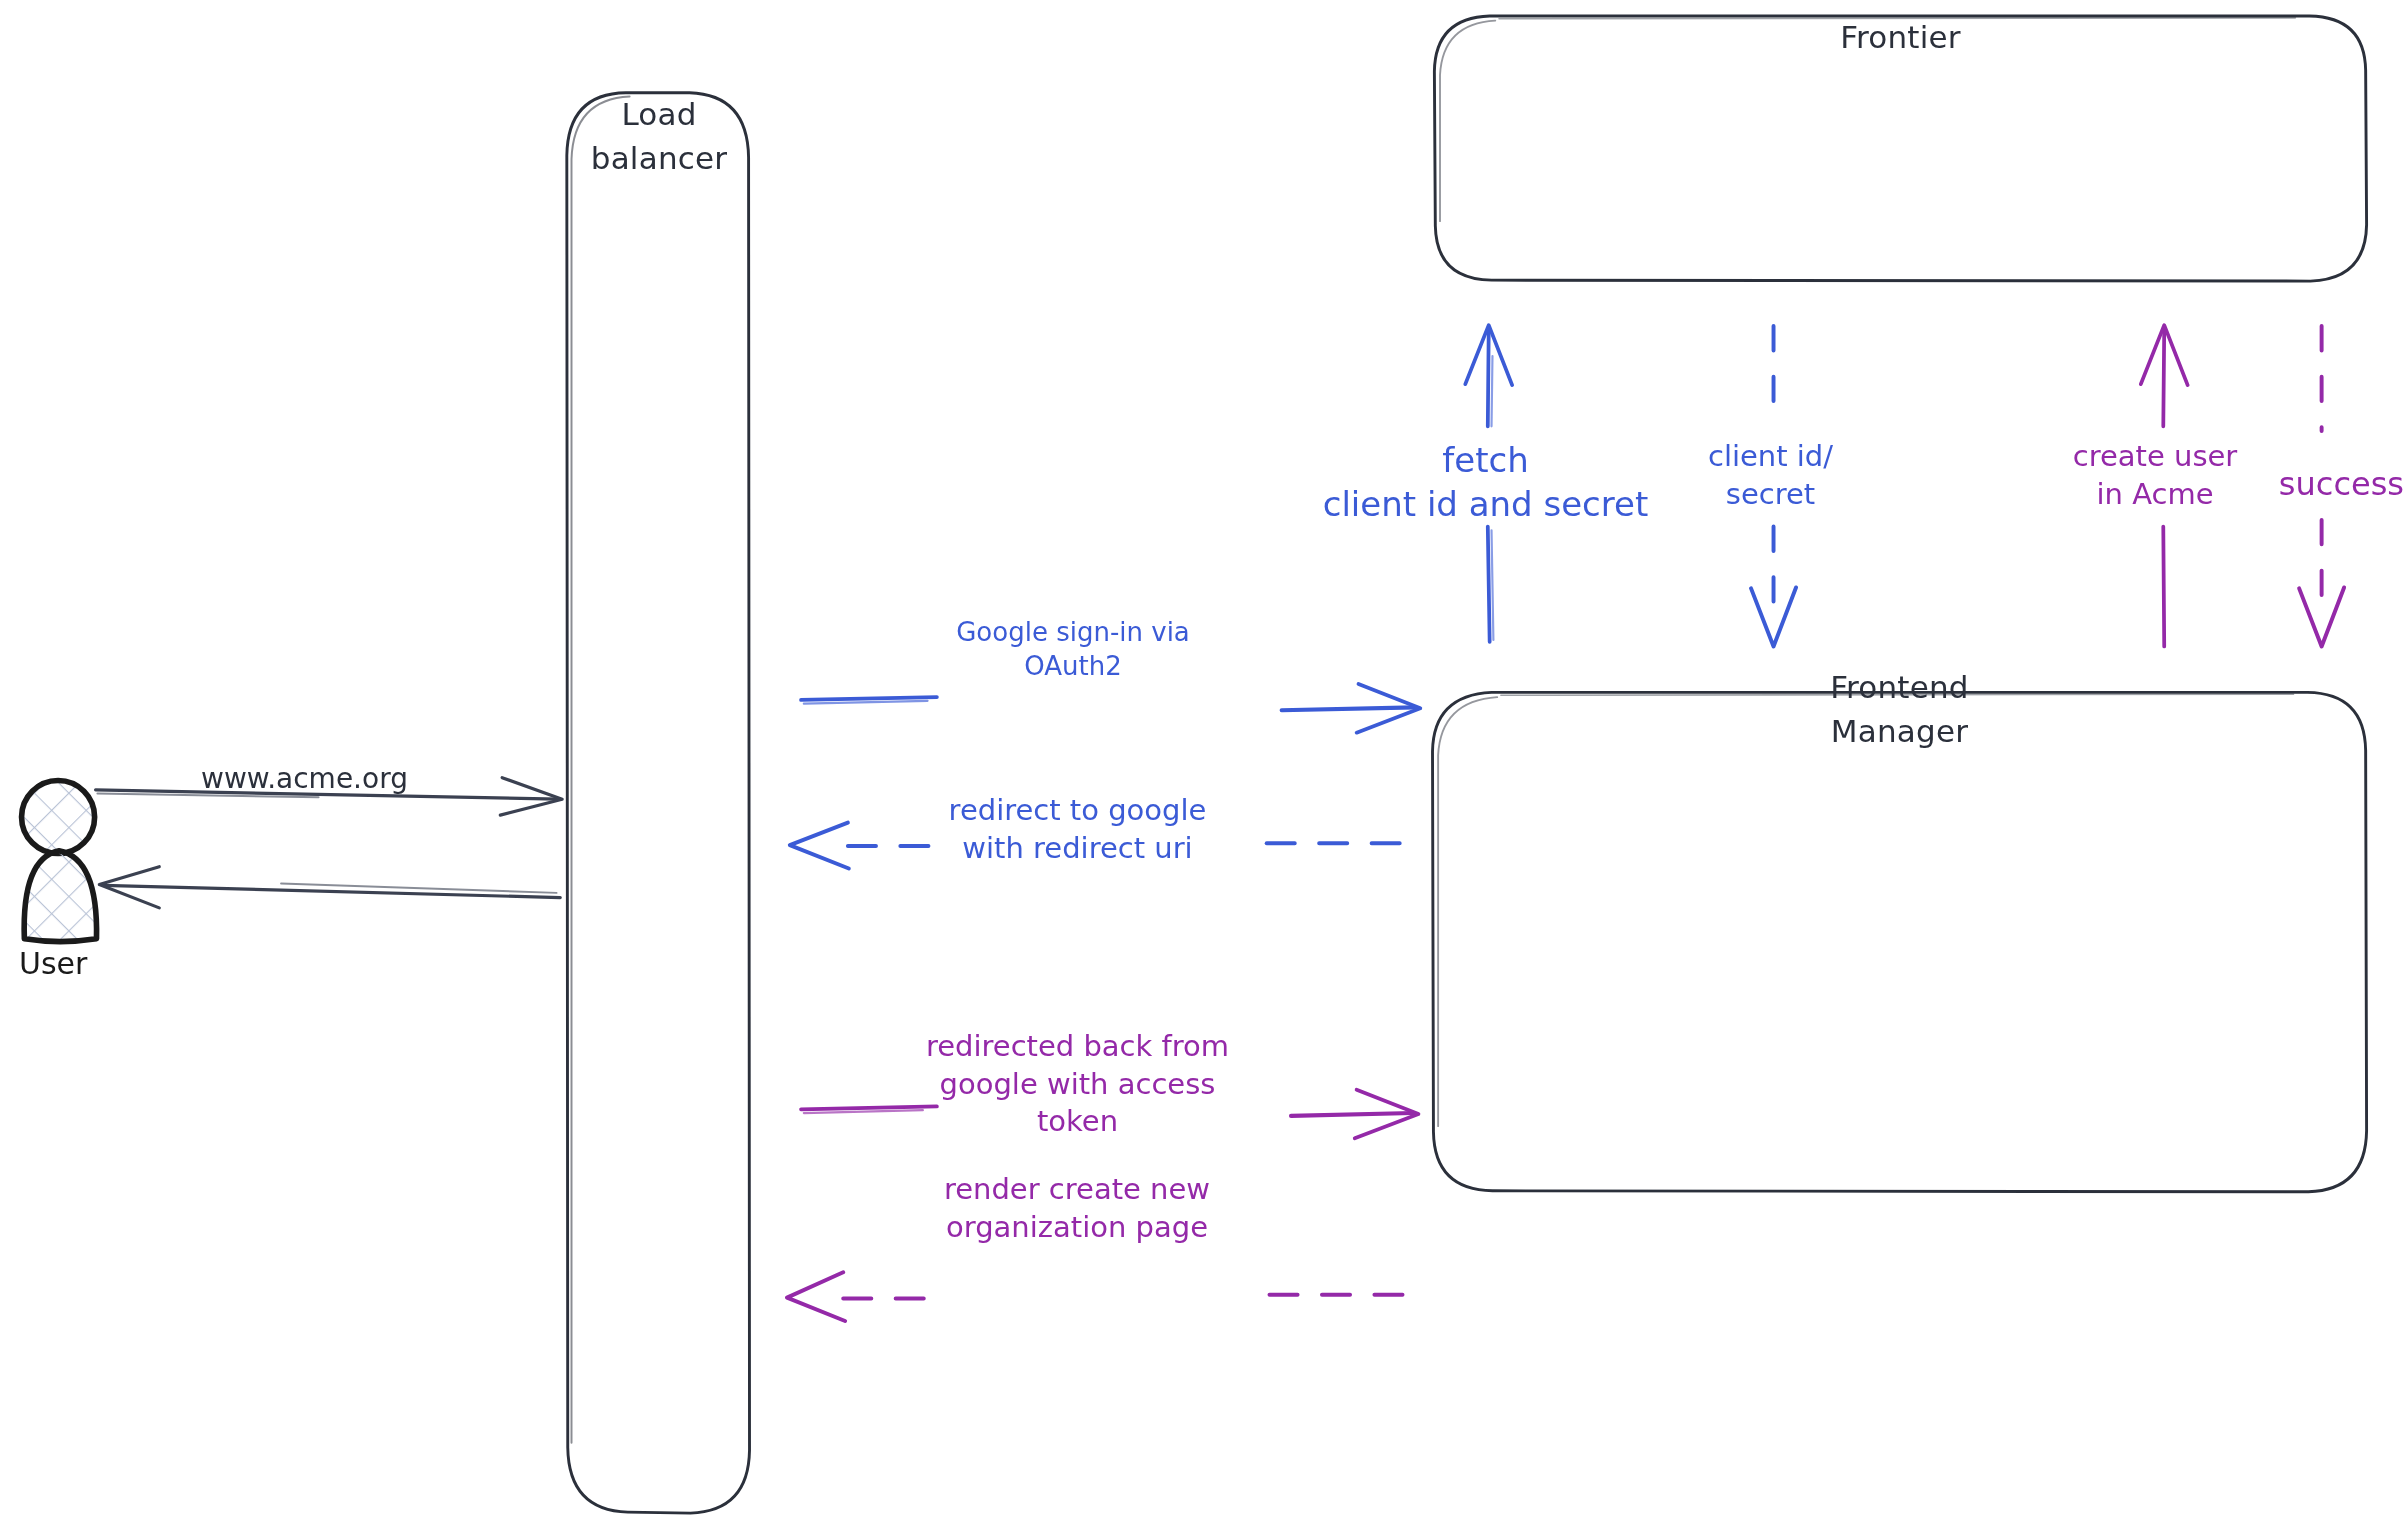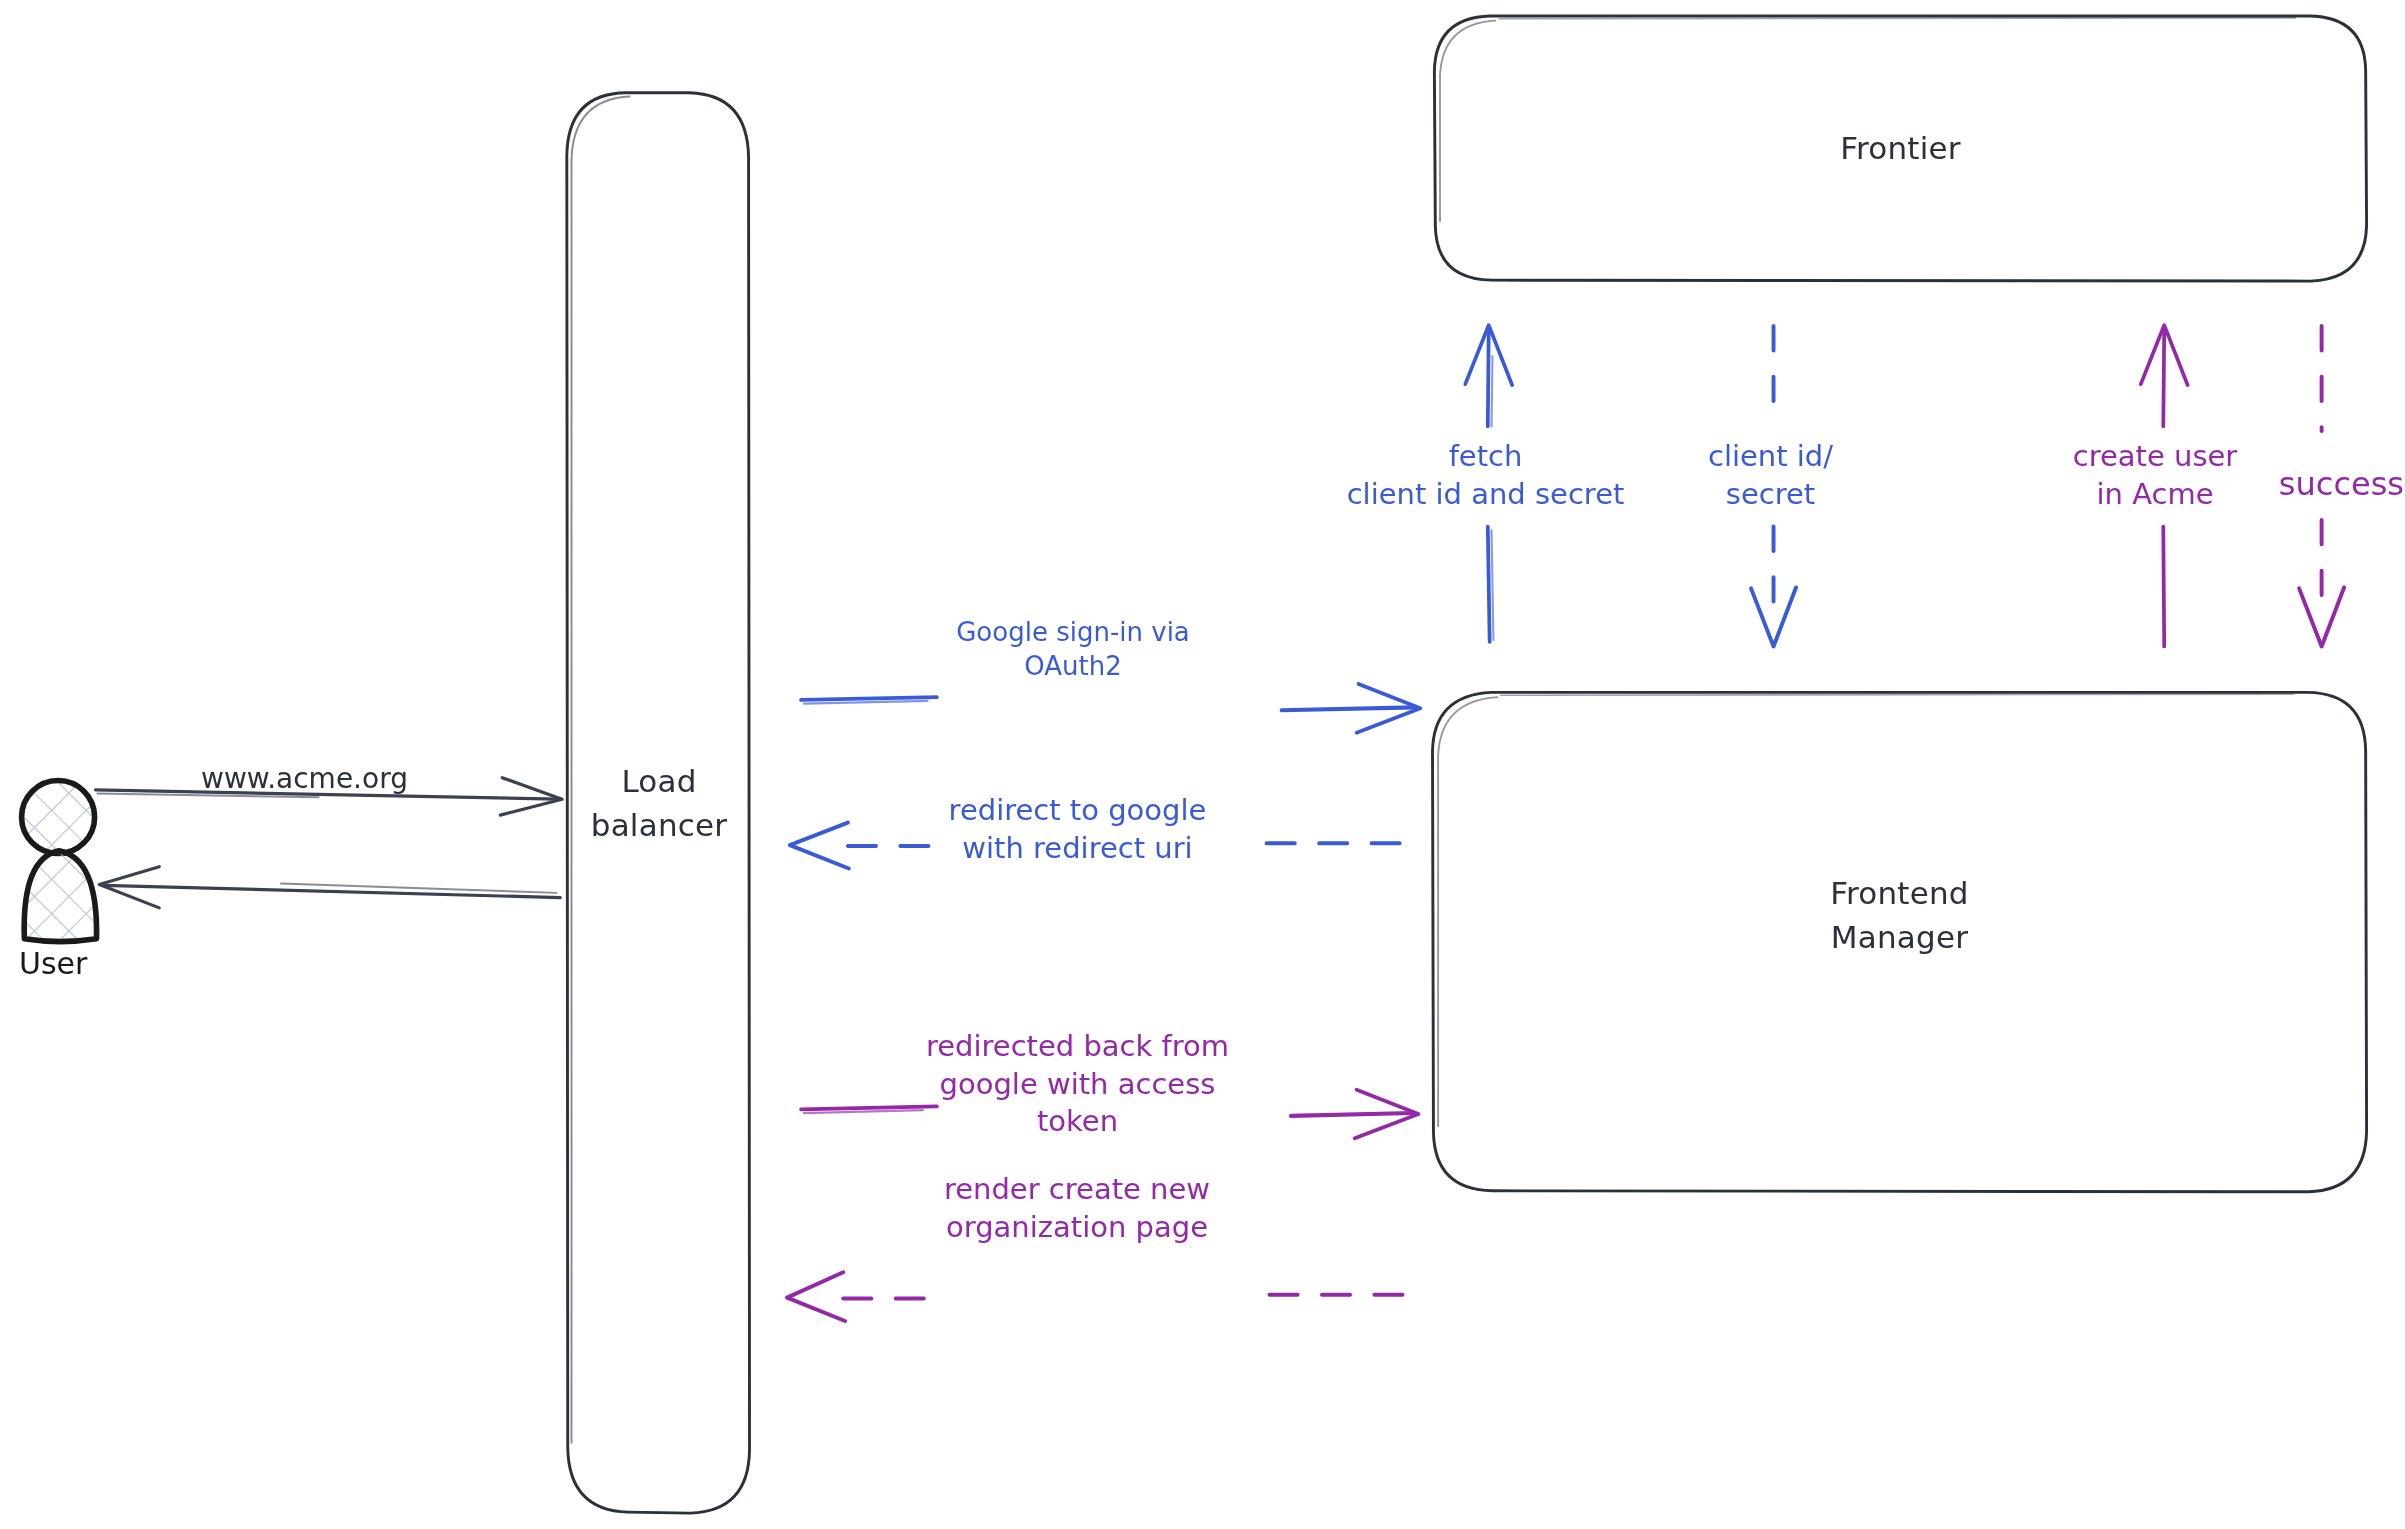--- a/index.html
+++ b/index.html
@@ -20,21 +20,21 @@
     left: 0; top: 0;
     width: 2405px;
     height: 1530px;
   }
 
   
   .node {
     position: absolute;
     box-sizing: border-box;
     display: flex;
-    align-items: center;
+    align-items: flex-start;
     justify-content: center;
     text-align: center;
     color: #2b303b;
     background: transparent;
   }
   .node-label {
     white-space: pre-line;
     line-height: 1.42;
     letter-spacing: 0.2px;
   }
@@ -97,21 +97,21 @@
     font-size: 29px;
   }
   #lbl-render-create {
     left: 885px; top: 1171px;
     width: 384px;
     font-size: 29px;
   }
   #lbl-fetch-client {
     left: 1284px; top: 438px;
     width: 403px;
-    font-size: 29px;
+    font-size: 34px;
   }
   #lbl-client-secret {
     left: 1663px; top: 438px;
     width: 215px;
     font-size: 29px;
   }
   #lbl-create-user {
     left: 2024px; top: 438px;
     width: 262px;
     font-size: 29px;

